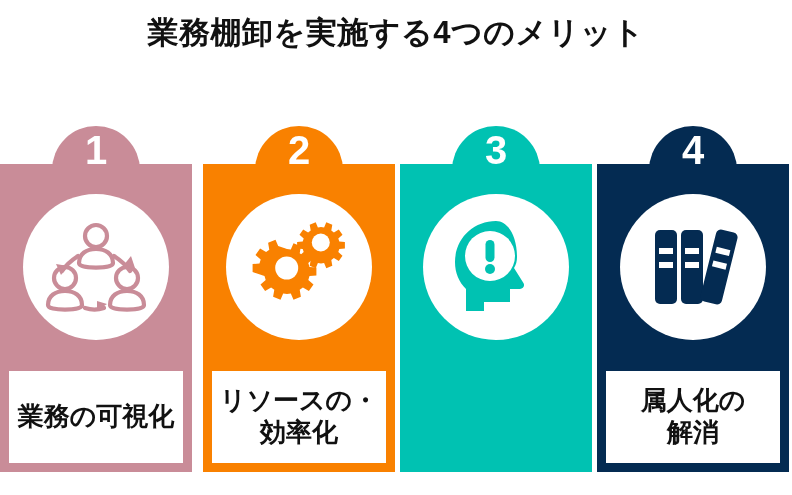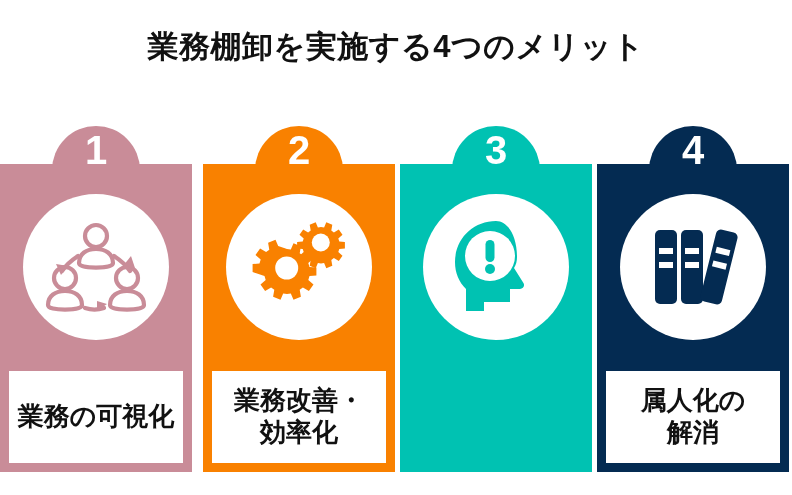--- a/index.html
+++ b/index.html
@@ -12,21 +12,21 @@
     height: 495px;
     background: #ffffff;
     font-family: "Liberation Sans", "DejaVu Sans", sans-serif;
     overflow: hidden;
     position: relative;
   }
 
   .page-title {
     position: absolute;
     left: 0;
-    top: 28px;
+    top: 14px;
     width: 792px;
     text-align: center;
     font-size: 31px;
     font-weight: bold;
     color: #111111;
     letter-spacing: 0.5px;
     line-height: 1.2;
     white-space: nowrap;
   }
 
@@ -178,21 +178,21 @@
             <path d="M40 34l3.8 0.6 2.7-6.4 7.4 3.1-1.2 6.9 3.2 2.4 6-3.6 4.6 6.5-5.2 4.6 1.2 3.8 6.9 0.6v8l-6.9 0.6-1.2 3.8 5.2 4.6-4.6 6.5-6-3.6-3.2 2.4 1.2 6.9-7.4 3.1-2.7-6.4-3.8 0.6-3.8-0.6-2.7 6.4-7.4-3.1 1.2-6.9-3.2-2.4-6 3.6-4.6-6.5 5.2-4.6-1.2-3.8L5.6 57v-8l6.9-0.6 1.2-3.8-5.2-4.6 4.6-6.5 6 3.6 3.2-2.4-1.2-6.9 7.4-3.1 2.7 6.4z"></path>
             <circle cx="39.7" cy="53" r="11.5" fill="#ffffff"></circle>
 
             <path d="M74 12l3.1 0.5 2.2-5.2 6 2.5-1 5.6 2.6 2 4.9-3 3.7 5.3-4.2 3.7 1 3.1 5.6 0.5v6.5l-5.6 0.5-1 3.1 4.2 3.7-3.7 5.3-4.9-3-2.6 2 1 5.6-6 2.5-2.2-5.2-3.1 0.5-3.1-0.5-2.2 5.2-6-2.5 1-5.6-2.6-2-4.9 3-3.7-5.3 4.2-3.7-1-3.1-5.6-0.5v-6.5l5.6-0.5 1-3.1-4.2-3.7 3.7-5.3 4.9 3 2.6-2-1-5.6 6-2.5 2.2 5.2z"></path>
             <circle cx="73.8" cy="27.5" r="9" fill="#ffffff"></circle>
           </g>
         </svg>
       </span>
     </div>
     <div class="card-label">
-      <span>業務改善・
+      <span>リソースの・
 効率化</span>
     </div>
   </div>
 
   <div class="card card-3">
     <div class="card-tab" style="background: rgb(0, 194, 178);"></div>
     <div class="card-body" style="background: rgb(0, 194, 178);"></div>
     <div class="card-number">3</div>
     <div class="icon-circle">
       <span>

